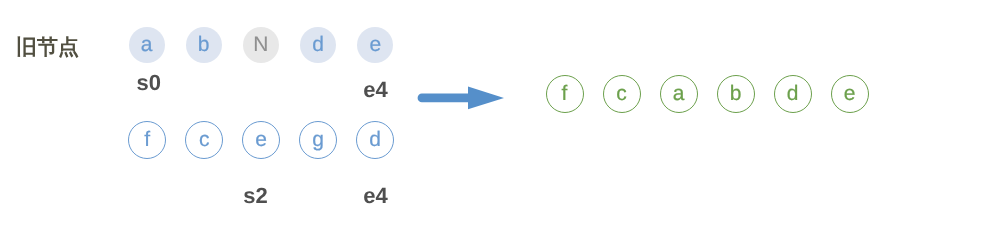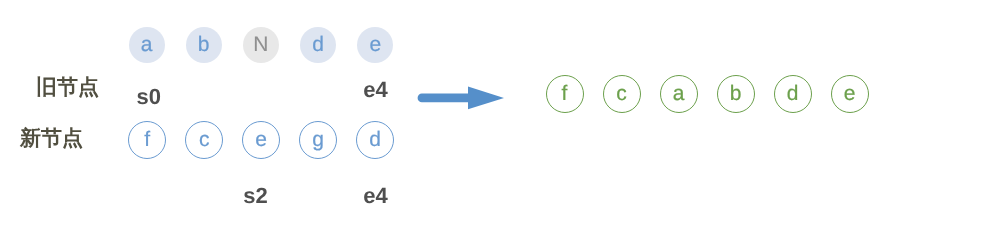--- a/index.html
+++ b/index.html
@@ -26,32 +26,31 @@
   
   .marker{position:absolute;font-weight:bold;font-size:22px;color:#4f4f4f;white-space:nowrap;}
 
   .arrow{position:absolute;}
 </style>
 </head>
 <body>
 
 <div class="stage">
 
-  <div class="row-label" style="left:36px;top:38px;margin-top:40px;">旧节点</div>
+  <div class="row-label" style="left:16px;top:38px;">旧节点</div>
 
   <div class="node filled-blue" style="left:128.5px;top:27px;">a</div>
   <div class="node filled-blue" style="left:185.7px;top:27px;">b</div>
   <div class="node filled-gray" style="left:242.9px;top:27px;">N</div>
   <div class="node filled-blue" style="left:300.1px;top:27px;">d</div>
   <div class="node filled-blue" style="left:357.3px;top:27px;">e</div>
 
-  <div class="marker" style="left:136.6px;top:84px;">s0</div>
+  <div class="marker" style="left:136.6px;top:70px;">s0</div>
   <div class="marker" style="left:363.2px;top:76.5px;">e4</div>
 
-  <div class="row-label" style="left:20px;top:129px;">新节点</div>
 
   <div class="node outline-blue" style="left:128.2px;top:120.7px;">f</div>
   <div class="node outline-blue" style="left:185.2px;top:120.7px;">c</div>
   <div class="node outline-blue" style="left:242.2px;top:120.7px;">e</div>
   <div class="node outline-blue" style="left:299.2px;top:120.7px;">g</div>
   <div class="node outline-blue" style="left:356.2px;top:120.7px;">d</div>
 
   <div class="marker" style="left:243.2px;top:183px;text-align:center;">s2</div>
   <div class="marker" style="left:363.2px;top:183px;">e4</div>
 

